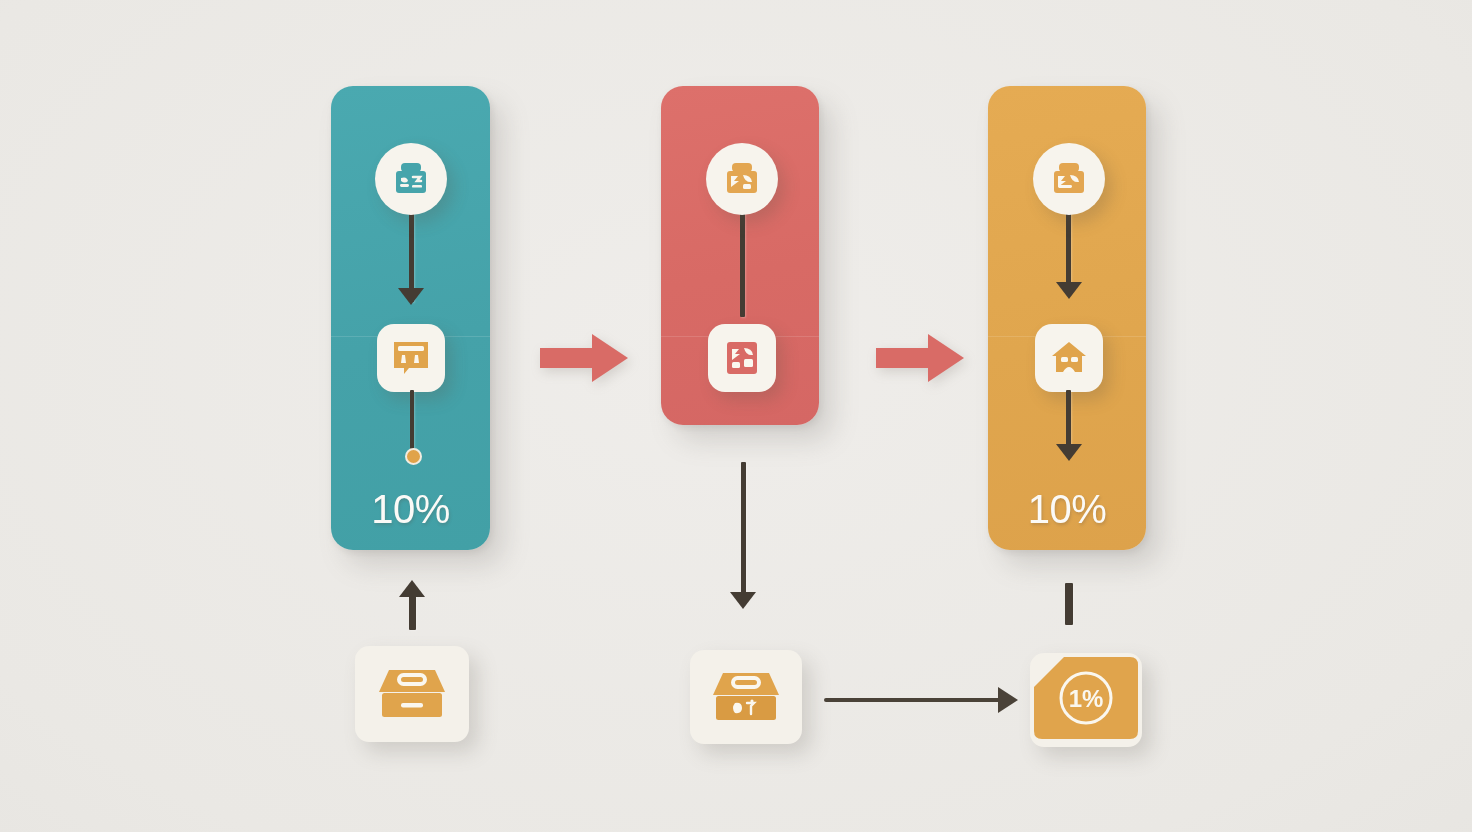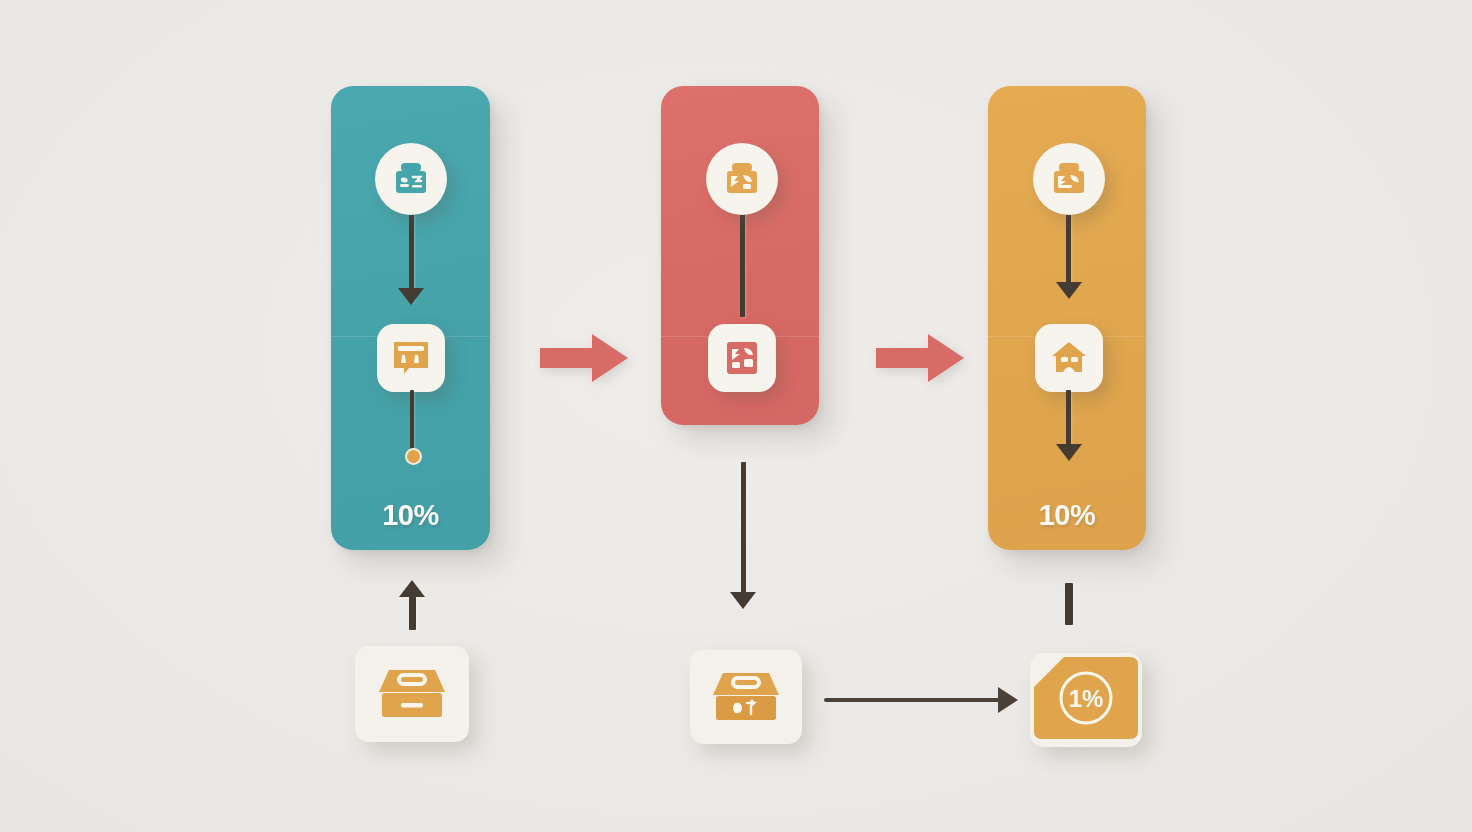--- a/index.html
+++ b/index.html
@@ -54,22 +54,22 @@
     background: linear-gradient(170deg, #e5ab53 0%, #e0a64e 55%, #dda24b 100%);
   }
   #pillar-amber::after { top: 250px; }
 
   .pillar-pct {
     position: absolute;
     left: 0; right: 0;
     bottom: 18px;
     text-align: center;
     color: #fbfaf7;
-    font-size: 29px;
-    font-weight: bold;
+    font-size: 40px;
+    font-weight: normal;
     letter-spacing: -0.5px;
     text-shadow: 1px 2px 3px rgba(90,80,70,0.25);
   }
 
   
   .badge-circle {
     position: absolute;
     width: 72px; height: 72px;
     border-radius: 50%;
     background: #f7f4ed;

